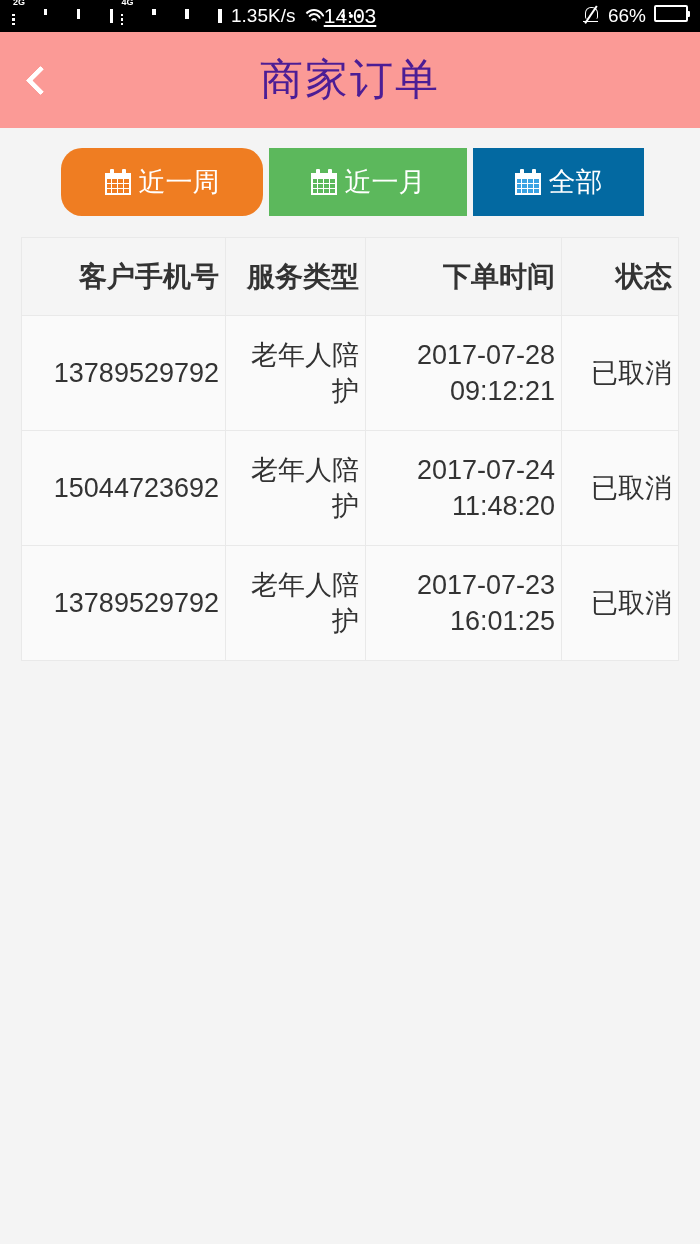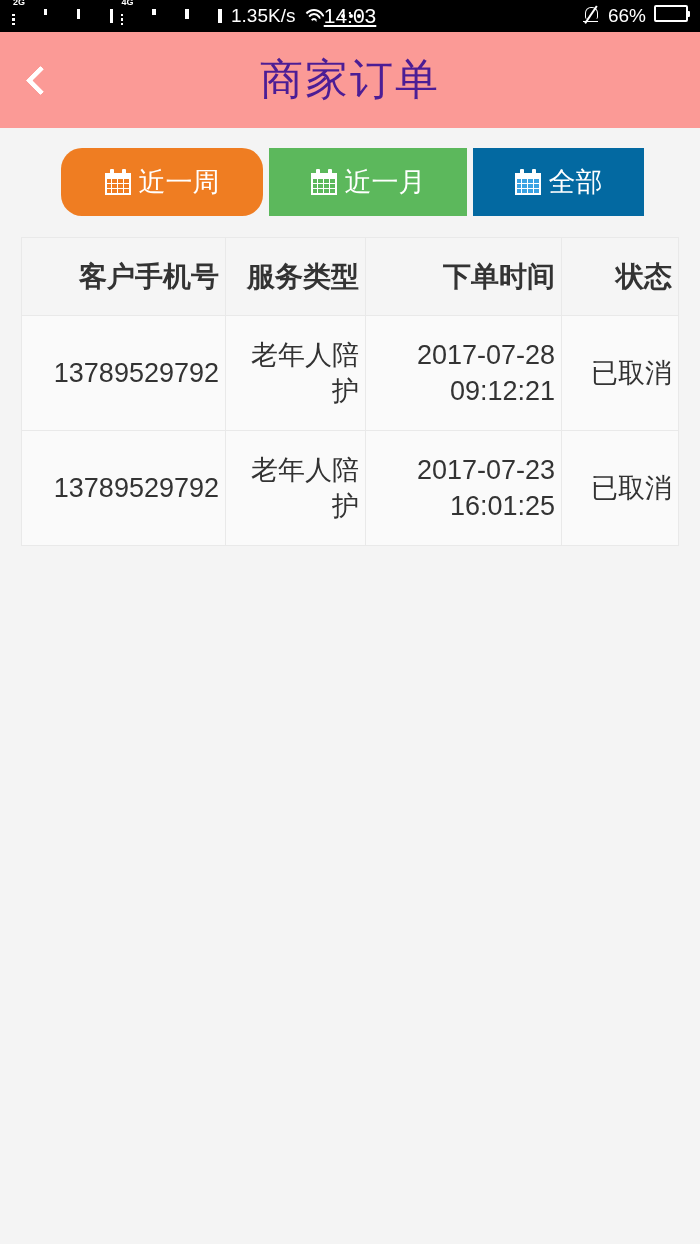--- a/index.html
+++ b/index.html
@@ -467,20 +467,26 @@
       </tr>
     </thead>
     <tbody>
       <tr>
         <td class="col-phone">13789529792</td>
         <td class="col-type">老年人陪护</td>
         <td class="col-time">2017-07-28 09:12:21</td>
         <td class="col-status">已取消</td>
       </tr>
       <tr>
+        <td class="col-phone">15044723692</td>
+        <td class="col-type">老年人陪护</td>
+        <td class="col-time">2017-07-24 11:48:20</td>
+        <td class="col-status">已取消</td>
+      </tr>
+      <tr>
         <td class="col-phone">13789529792</td>
         <td class="col-type">老年人陪护</td>
         <td class="col-time">2017-07-23 16:01:25</td>
         <td class="col-status">已取消</td>
       </tr>
     </tbody>
   </table>
 </div>
 
 </body></html>

